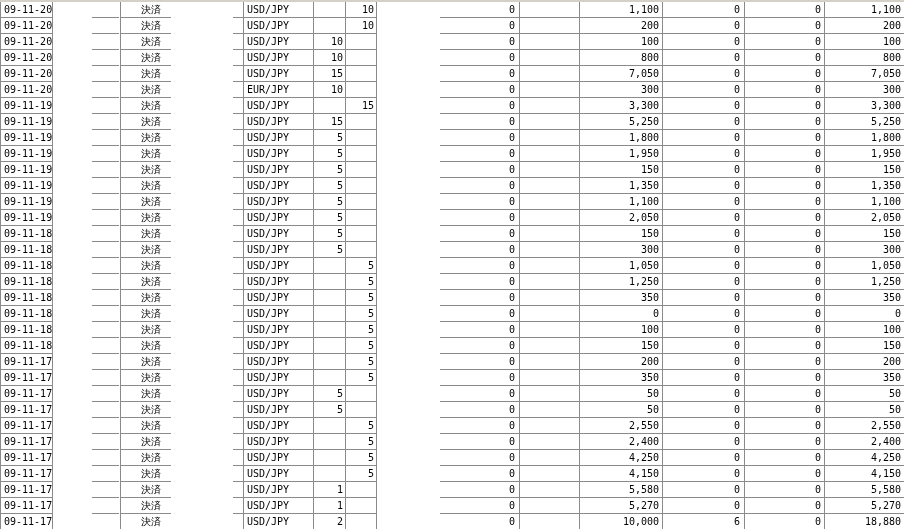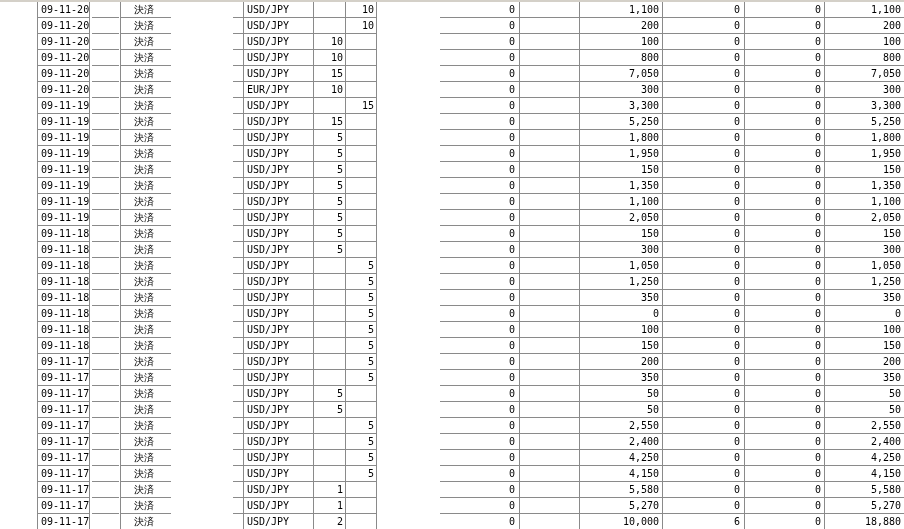--- a/index.html
+++ b/index.html
@@ -31,23 +31,23 @@
   .cell {
     position: absolute;
     top: 0;
     height: 16px;
     line-height: 15px;
     box-sizing: border-box;
     border-bottom: 1px solid #8a8a8a;
     white-space: nowrap;
     overflow: hidden;
   }
-  .c-date   { left: 0;   width: 53px; border-left: 1px solid #8a8a8a; border-right: 1px solid #8a8a8a; padding-left: 3px; margin-left: 37px; }
+  .c-date   { left: 0;   width: 53px; border-left: 1px solid #8a8a8a; border-right: 1px solid #8a8a8a; padding-left: 3px; }
   .c-ul1    { left: 92px;  width: 27px; }
-  .c-status { left: 120px; width: 51px; border-left: 1px solid #8a8a8a; padding-left: 13px; }
+  .c-status { left: 120px; width: 51px; border-left: 1px solid #8a8a8a; padding-left: 20px; }
   .c-ul2    { left: 233px; width: 10px; }
   .c-pair   { left: 243px; width: 70px; border-left: 1px solid #8a8a8a; padding-left: 3px; }
   .c-qty1   { left: 313px; width: 32px; border-left: 1px solid #8a8a8a; text-align: right; padding-right: 2px; }
   .c-qty2   { left: 345px; width: 32px; border-left: 1px solid #8a8a8a; border-right: 1px solid #8a8a8a; text-align: right; padding-right: 2px; }
   .c-zeroa  { left: 440px; width: 80px; border-right: 1px solid #8a8a8a; text-align: right; padding-right: 4px; }
   .c-blank  { left: 520px; width: 60px; border-right: 1px solid #8a8a8a; }
   .c-amount { left: 580px; width: 83px; border-right: 1px solid #8a8a8a; text-align: right; padding-right: 3px; }
   .c-zerob  { left: 663px; width: 82px; border-right: 1px solid #8a8a8a; text-align: right; padding-right: 4px; }
   .c-zeroc  { left: 745px; width: 80px; border-right: 1px solid #8a8a8a; text-align: right; padding-right: 3px; }
   .c-total  { left: 825px; width: 79px; text-align: right; padding-right: 3px; }

